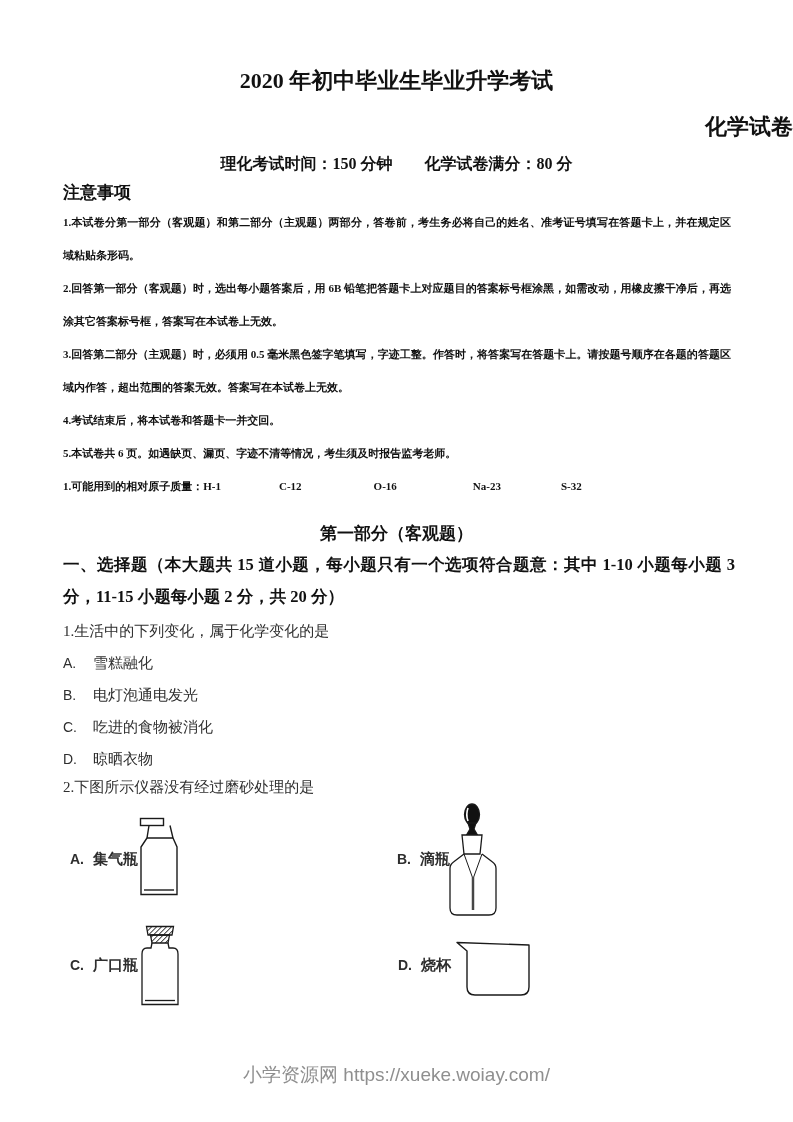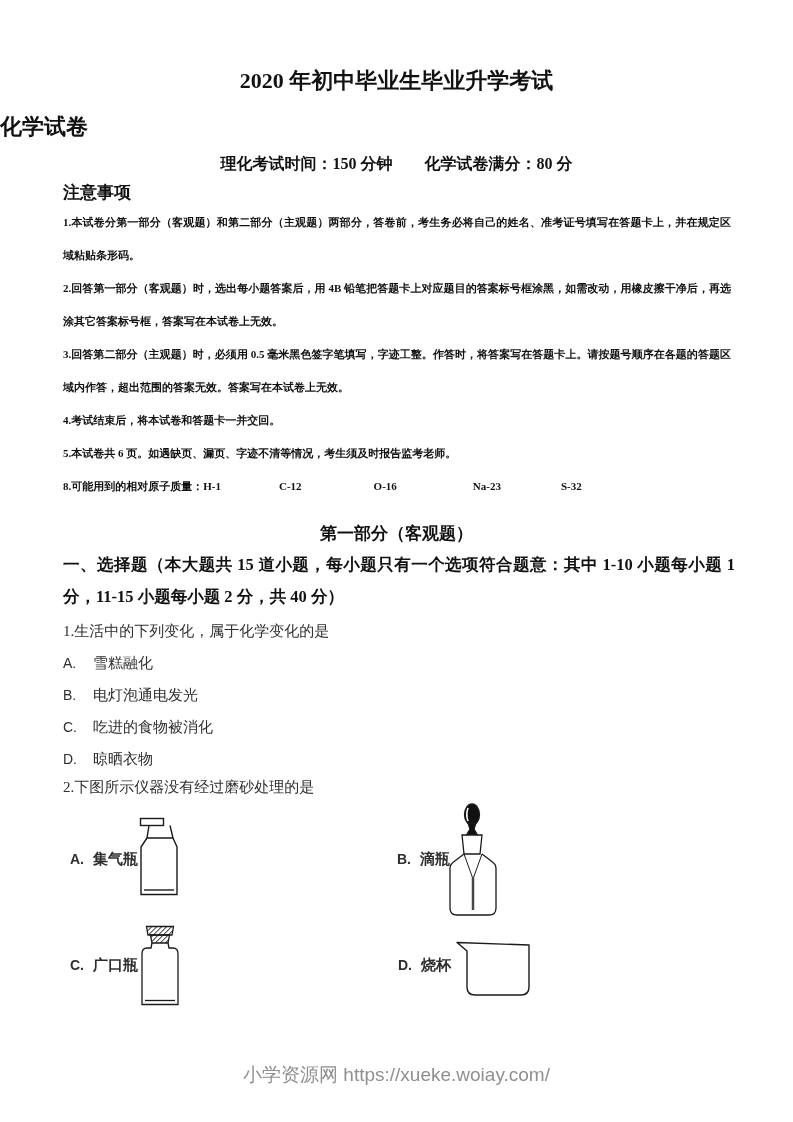--- a/index.html
+++ b/index.html
@@ -1,20 +1,20 @@
 <!DOCTYPE html>
 <html><head>
 <meta charset="utf-8">
 <style>
   html,body{margin:0;padding:0;background:#fff;}
   .page{position:relative;width:793px;height:1122px;background:#ffffff;overflow:hidden;
         font-family:"Liberation Serif","DejaVu Serif",serif;color:#111;}
   .abs{position:absolute;}
   .title{left:0;right:0;top:66px;text-align:center;font-size:22px;font-weight:700;margin:0;}
-  .subtitle{left:0;right:0;top:112px;text-align:left;font-size:22px;font-weight:700;margin:0;}
+  .subtitle{left:0;right:0;top:112px;text-align:right;font-size:22px;font-weight:700;margin:0;}
   .examinfo{left:0;right:0;top:154px;display:flex;justify-content:center;gap:32px;
             font-size:16px;font-weight:700;}
   .notice-head{left:63px;top:181px;font-size:17px;font-weight:700;}
   .notices{left:63px;top:206px;width:668px;font-size:11px;font-weight:700;line-height:33px;}
   .notices p{margin:0;text-align:justify;}
   .atomic{position:relative;display:flex;line-height:33px;white-space:nowrap;}
   .am-v{display:inline-block;}
   .am-1{margin-left:58px;}.am-2{margin-left:72px;}.am-3{margin-left:76px;}.am-4{margin-left:60px;}
   .part1{left:0;right:0;top:522px;text-align:center;font-size:17px;font-weight:700;}
   .intro{left:63px;top:549px;width:672px;font-size:16.5px;font-weight:700;line-height:32px;
@@ -41,37 +41,37 @@
 
   <div class="abs examinfo">
     <span>理化考试时间：150 分钟</span>
     <span>化学试卷满分：80 分</span>
   </div>
 
   <div class="abs notice-head">注意事项</div>
 
   <div class="abs notices">
     <p>1.本试卷分第一部分（客观题）和第二部分（主观题）两部分，答卷前，考生务必将自己的姓名、准考证号填写在答题卡上，并在规定区域粘贴条形码。</p>
-    <p>2.回答第一部分（客观题）时，选出每小题答案后，用 4B 铅笔把答题卡上对应题目的答案标号框涂黑，如需改动，用橡皮擦干净后，再选涂其它答案标号框，答案写在本试卷上无效。</p>
+    <p>2.回答第一部分（客观题）时，选出每小题答案后，用 6B 铅笔把答题卡上对应题目的答案标号框涂黑，如需改动，用橡皮擦干净后，再选涂其它答案标号框，答案写在本试卷上无效。</p>
     <p>3.回答第二部分（主观题）时，必须用 0.5 毫米黑色签字笔填写，字迹工整。作答时，将答案写在答题卡上。请按题号顺序在各题的答题区域内作答，超出范围的答案无效。答案写在本试卷上无效。</p>
     <p>4.考试结束后，将本试卷和答题卡一并交回。</p>
     <p>5.本试卷共 6 页。如遇缺页、漏页、字迹不清等情况，考生须及时报告监考老师。</p>
     <div class="atomic">
-      <span>8.可能用到的相对原子质量：</span>
+      <span>1.可能用到的相对原子质量：</span>
       <span class="am-v">H-1</span>
       <span class="am-v am-1">C-12</span>
       <span class="am-v am-2">O-16</span>
       <span class="am-v am-3">Na-23</span>
       <span class="am-v am-4">S-32</span>
     </div>
   </div>
 
   <div class="abs part1">第一部分（客观题）</div>
 
-  <p class="abs intro">一、选择题（本大题共 15 道小题，每小题只有一个选项符合题意：其中 1-10 小题每小题 1 分，11-15 小题每小题 2 分，共 40 分）</p>
+  <p class="abs intro">一、选择题（本大题共 15 道小题，每小题只有一个选项符合题意：其中 1-10 小题每小题 3 分，11-15 小题每小题 2 分，共 20 分）</p>
 
   <p class="abs qtext q1">1.生活中的下列变化，属于化学变化的是</p>
 
   <div class="abs options">
     <div class="opt">
       <span class="opt-label">A.</span>
       <span>雪糕融化</span>
     </div>
     <div class="opt">
       <span class="opt-label">B.</span>

